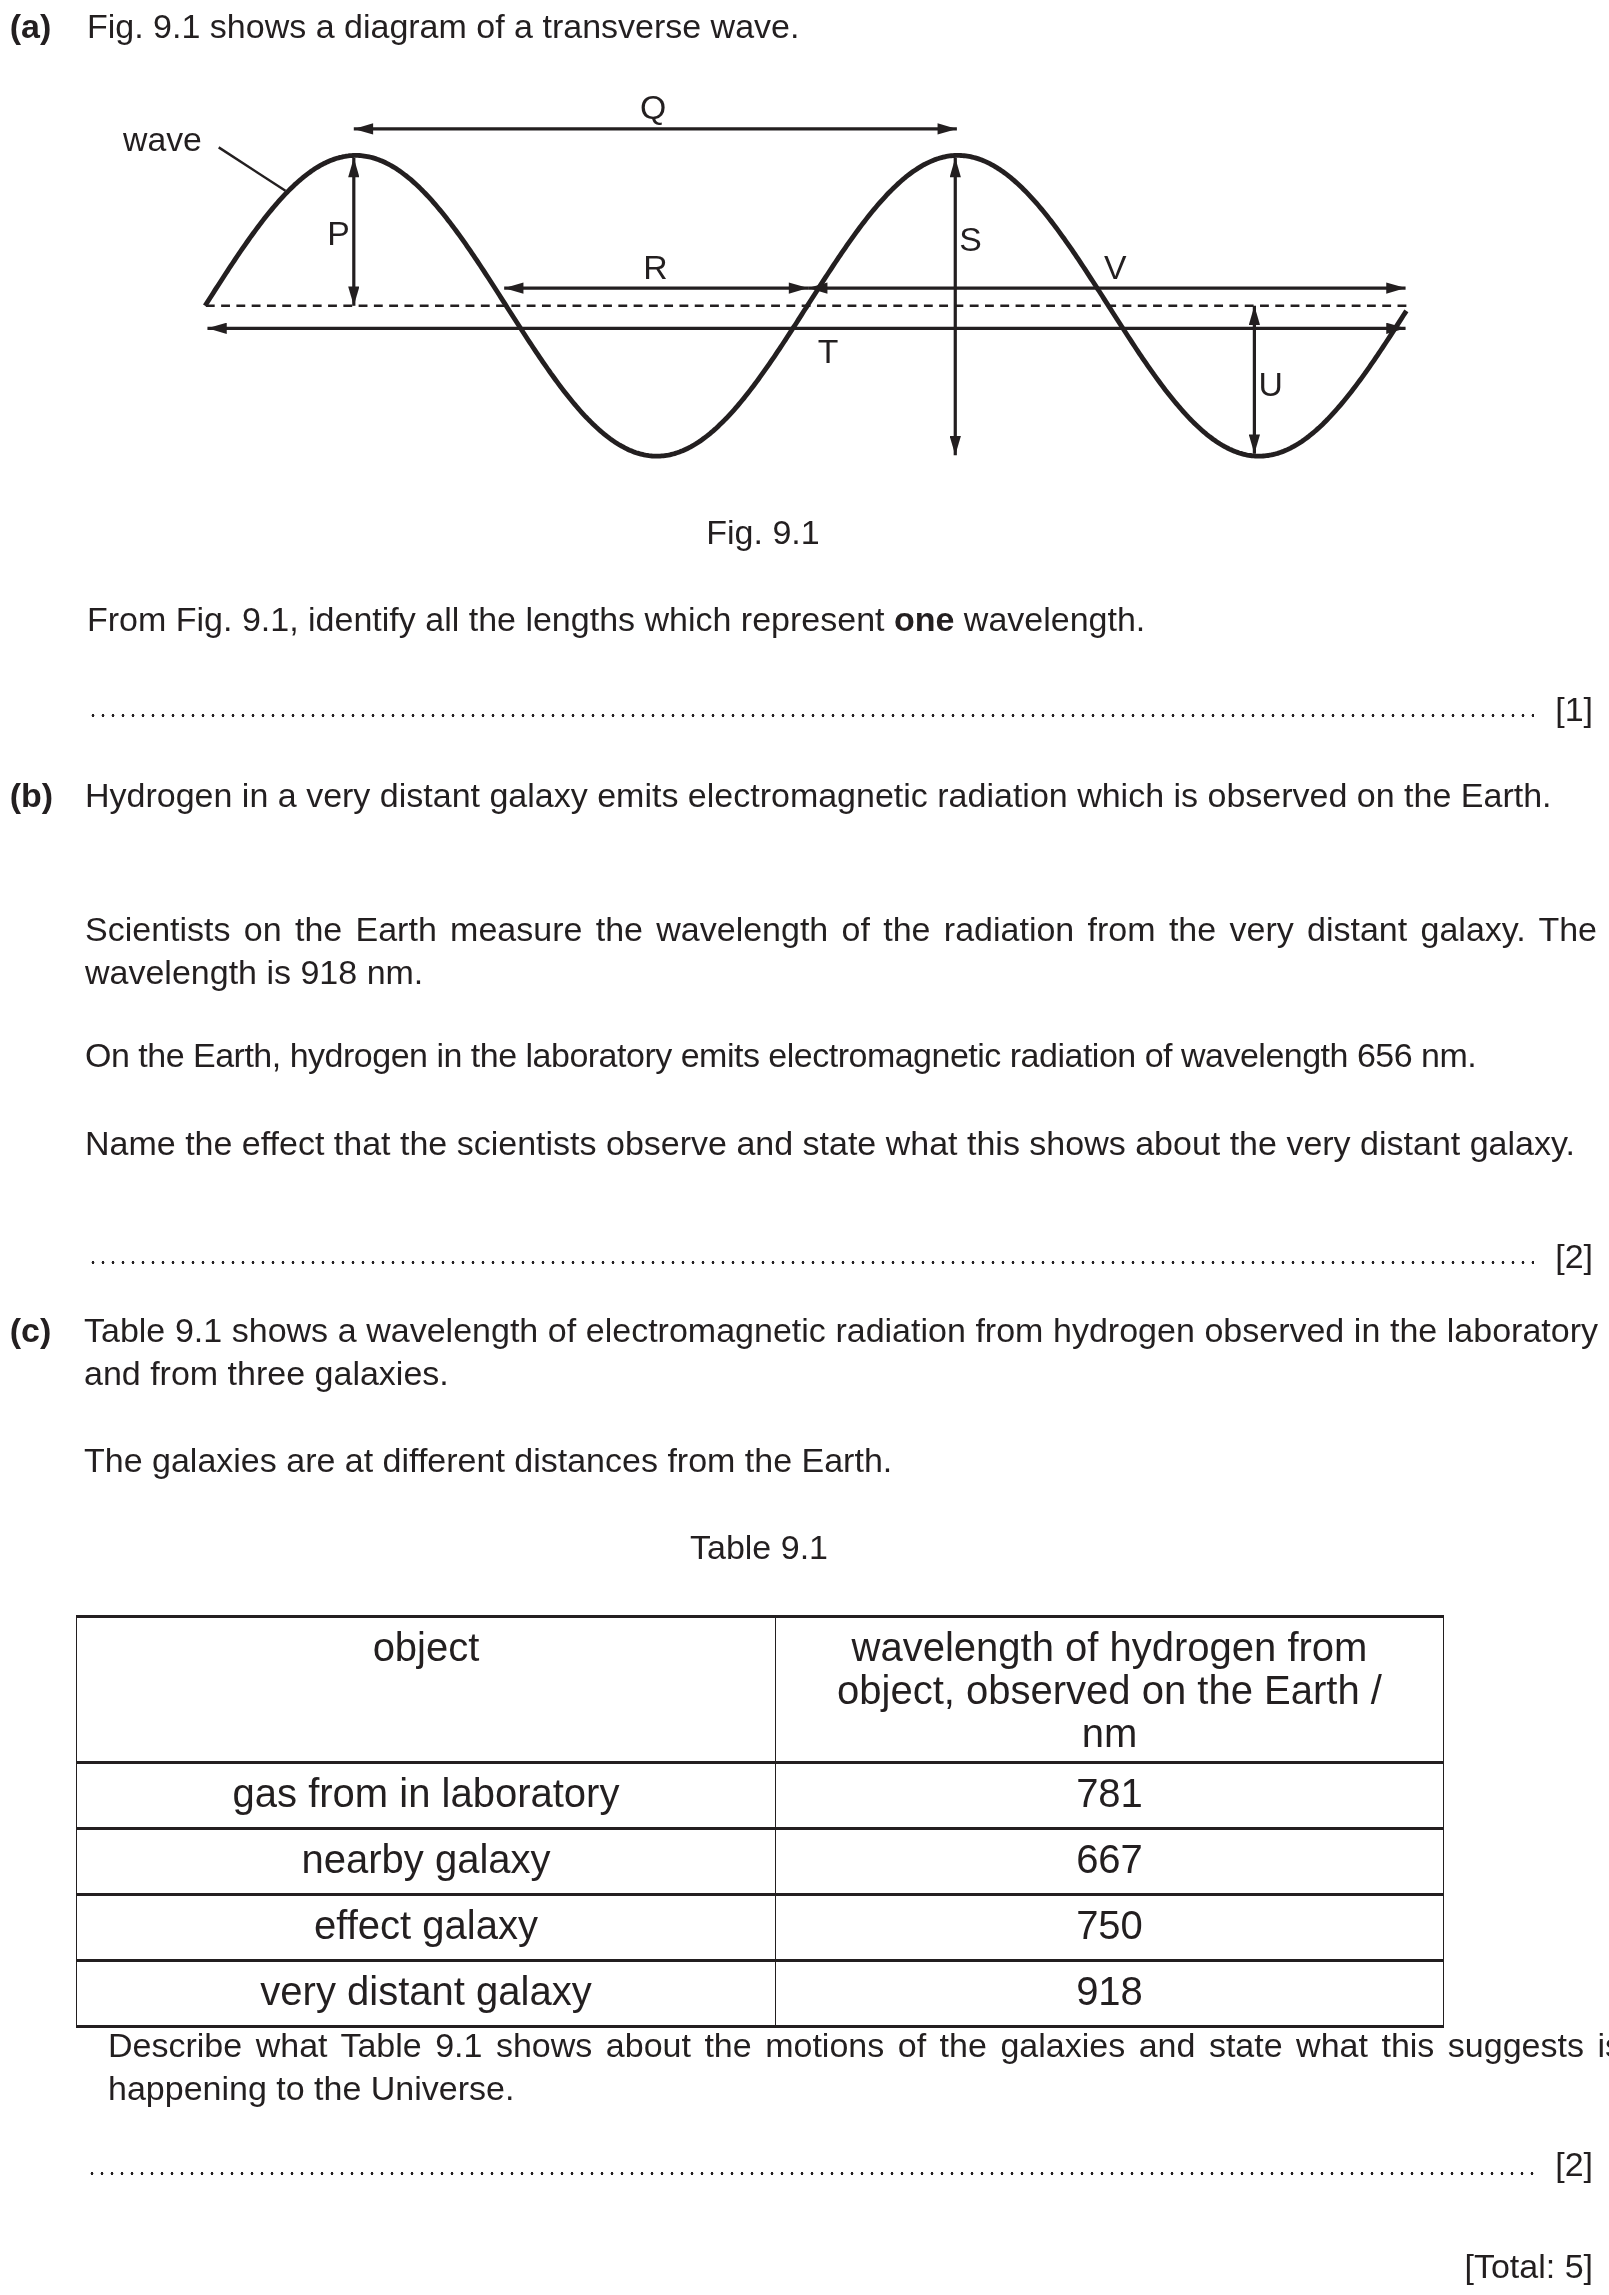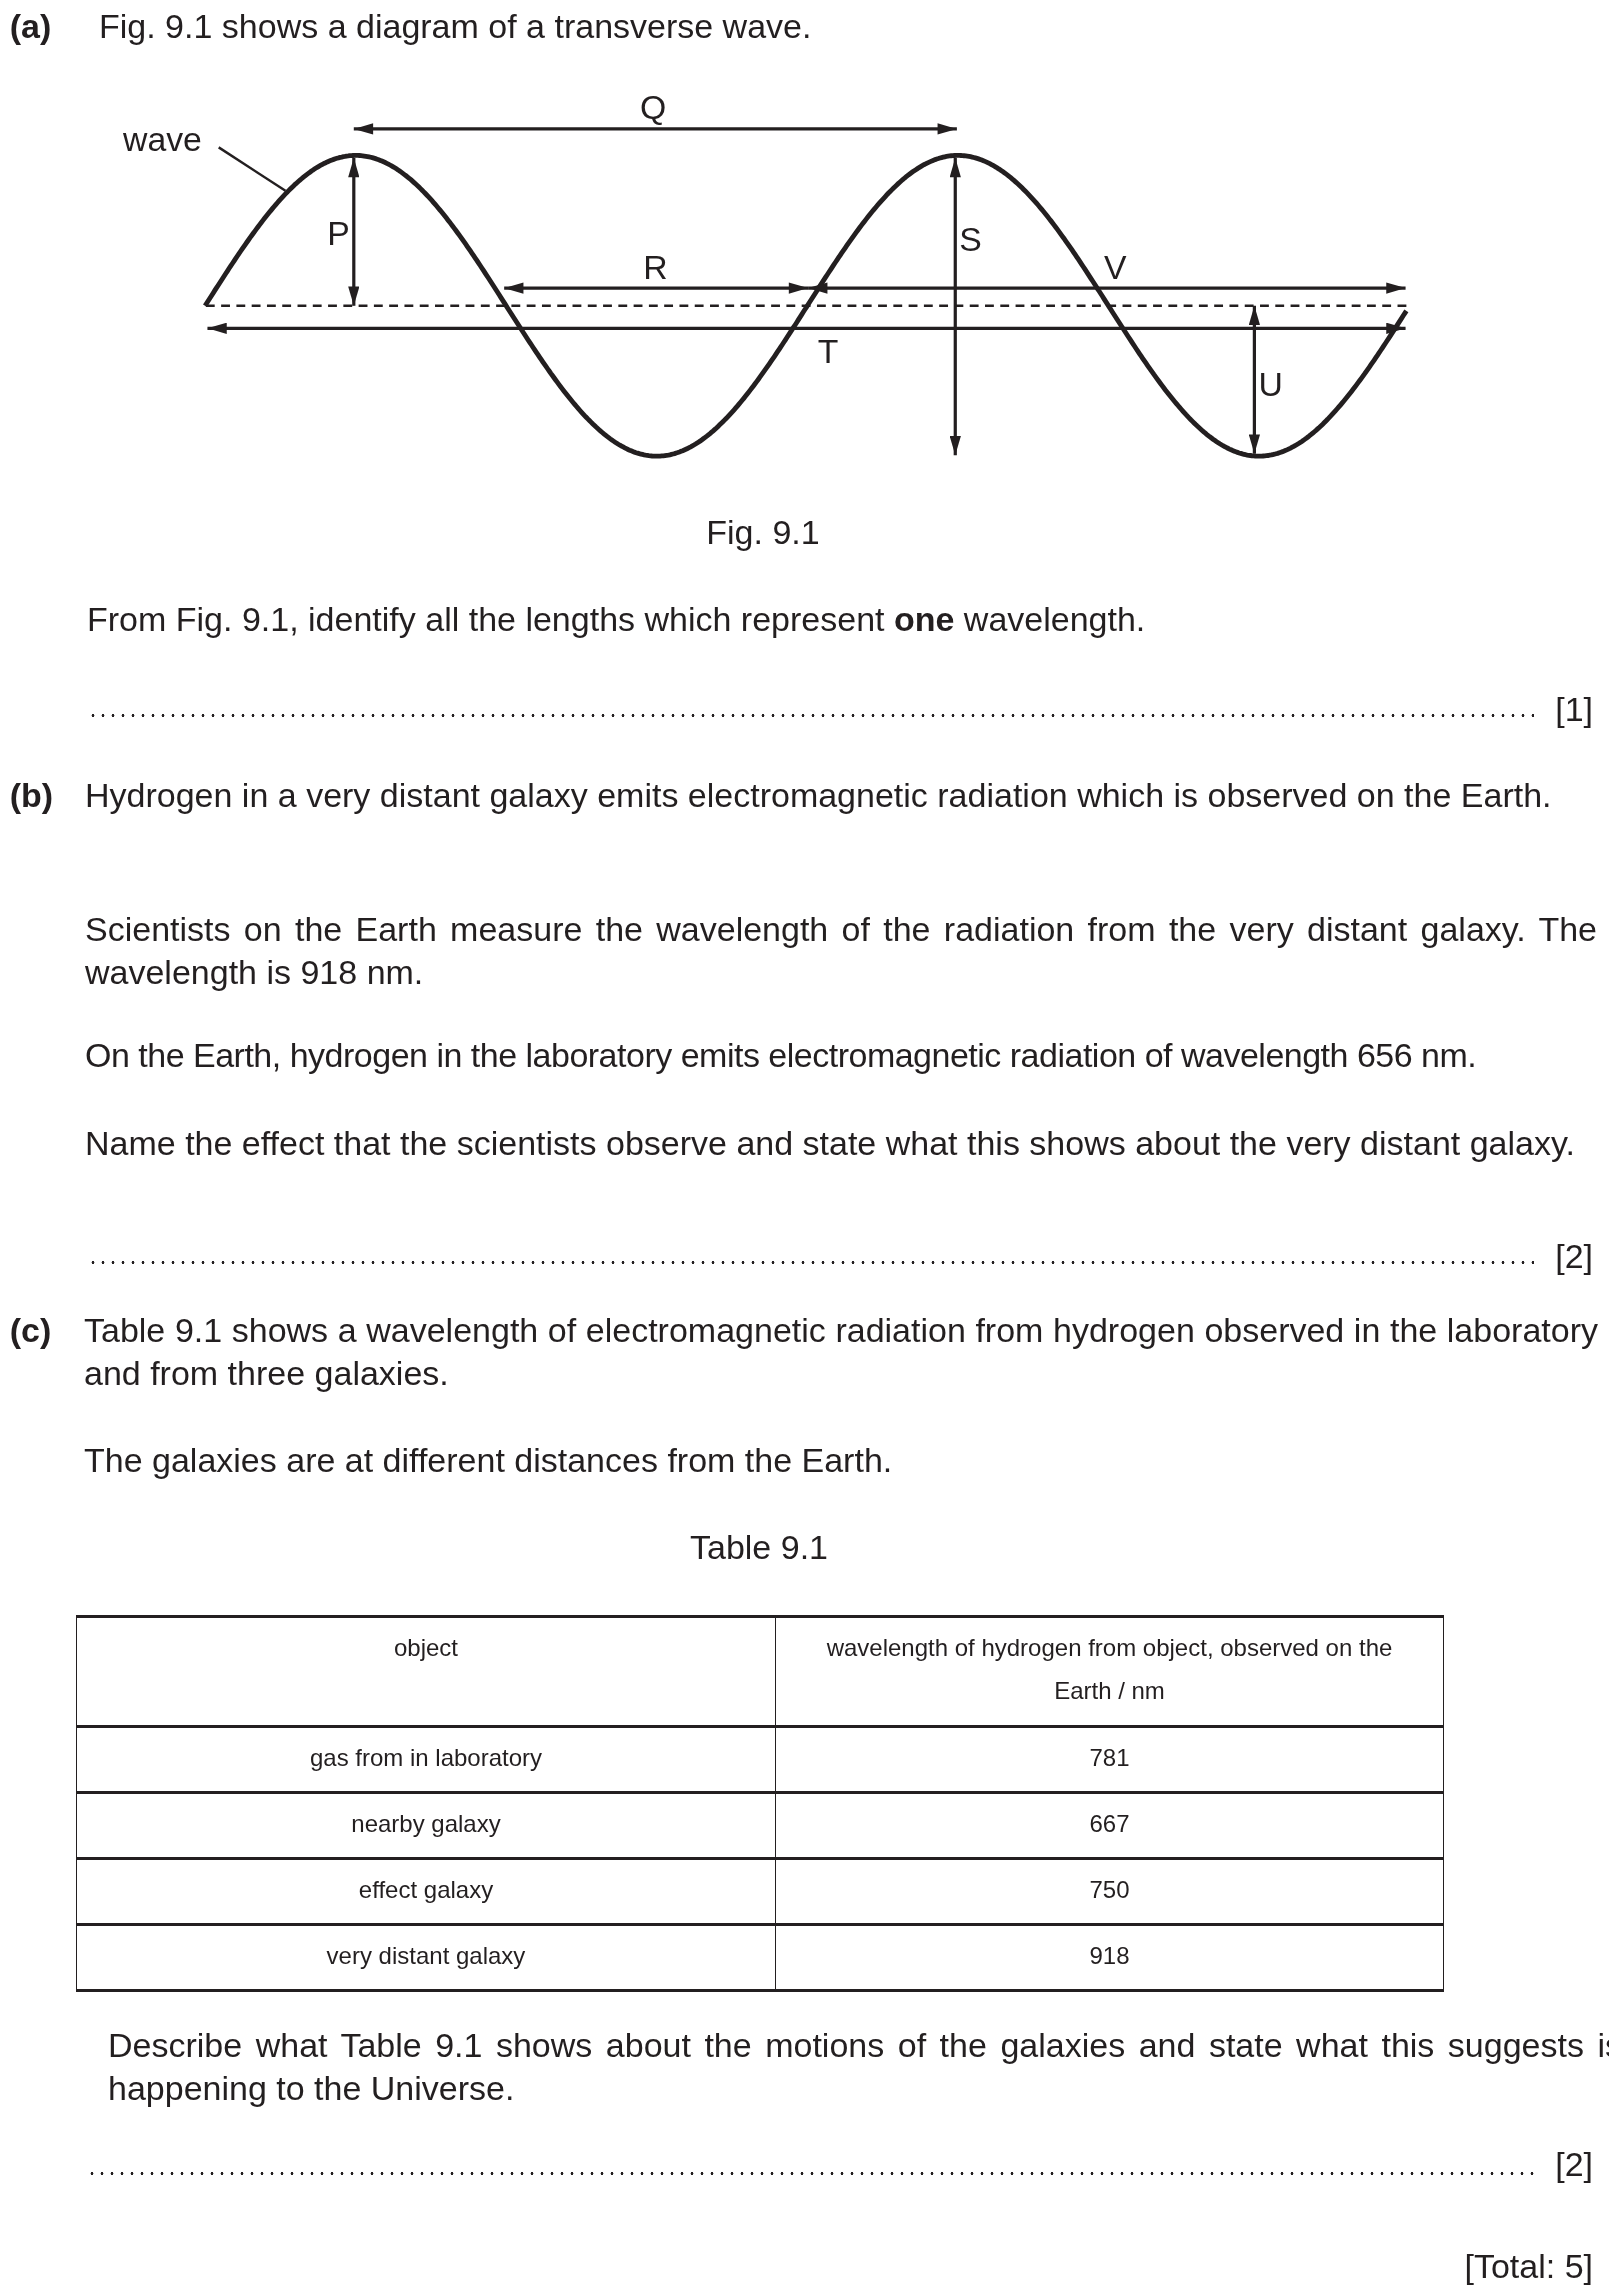--- a/index.html
+++ b/index.html
@@ -14,36 +14,36 @@
   .caption { position: absolute; font-weight: normal; text-align: center; width: 322px; }
   .dots {
     position: absolute; left: 88px; height: 3.2px;
     background-image: radial-gradient(circle, #231f20 1.3px, transparent 1.6px);
     background-size: 10px 3.2px; background-repeat: repeat-x;
   }
   .mark { position: absolute; right: 16px; }
   svg text { font-family: "Liberation Sans", sans-serif; font-size: 42px; fill: #231f20; }
   table.data {
     position: absolute; left: 76px; top: 1615px; width: 1368px;
-    border-collapse: collapse; font-size: 24px; line-height: 43px;
+    border-collapse: collapse; font-size: 40px; line-height: 43px;
   }
   table.data td {
     border-left: 1.6px solid #231f20; border-right: 1.6px solid #231f20;
     border-top: 3.2px solid #231f20; border-bottom: 3.2px solid #231f20;
     text-align: center; vertical-align: top; padding: 8px 8px 6.4px 8px;
   }
   table.data td.col1 { width: 682px; }
   table.data tr.hdr td { height: 93px; }
   table.data tr.row td { height: 50px; padding-top: 8px; padding-bottom: 4.8px; }
 </style>
 </head>
 <body>
 
 <div class="abs part" style="left:9.7px; top:4.8px;">(a)</div>
-<div class="abs" style="left:99px; top:4.8px;">Fig. 9.1 shows a diagram of a transverse wave.</div>
+<div class="abs" style="left:87px; top:4.8px;">Fig. 9.1 shows a diagram of a transverse wave.</div>
 
 <svg class="abs" style="left:0; top:0;font-size:42px" width="1609" height="499" viewBox="0 0 2001 620">
   <defs>
     <marker id="ah" viewBox="0 0 10 10" refX="10" refY="5" markerWidth="9" markerHeight="9" markerUnits="userSpaceOnUse" orient="auto-start-reverse">
       <path d="M0,1.5 L10,5 L0,8.5 z" fill="#231f20"></path>
     </marker>
     <marker id="ahb" viewBox="0 0 24 14" refX="24" refY="7" markerWidth="26" markerHeight="14" markerUnits="userSpaceOnUse" orient="auto-start-reverse">
       <path d="M0,0 L24,7 L0,14 z" fill="#231f20"></path>
     </marker>
   </defs>

